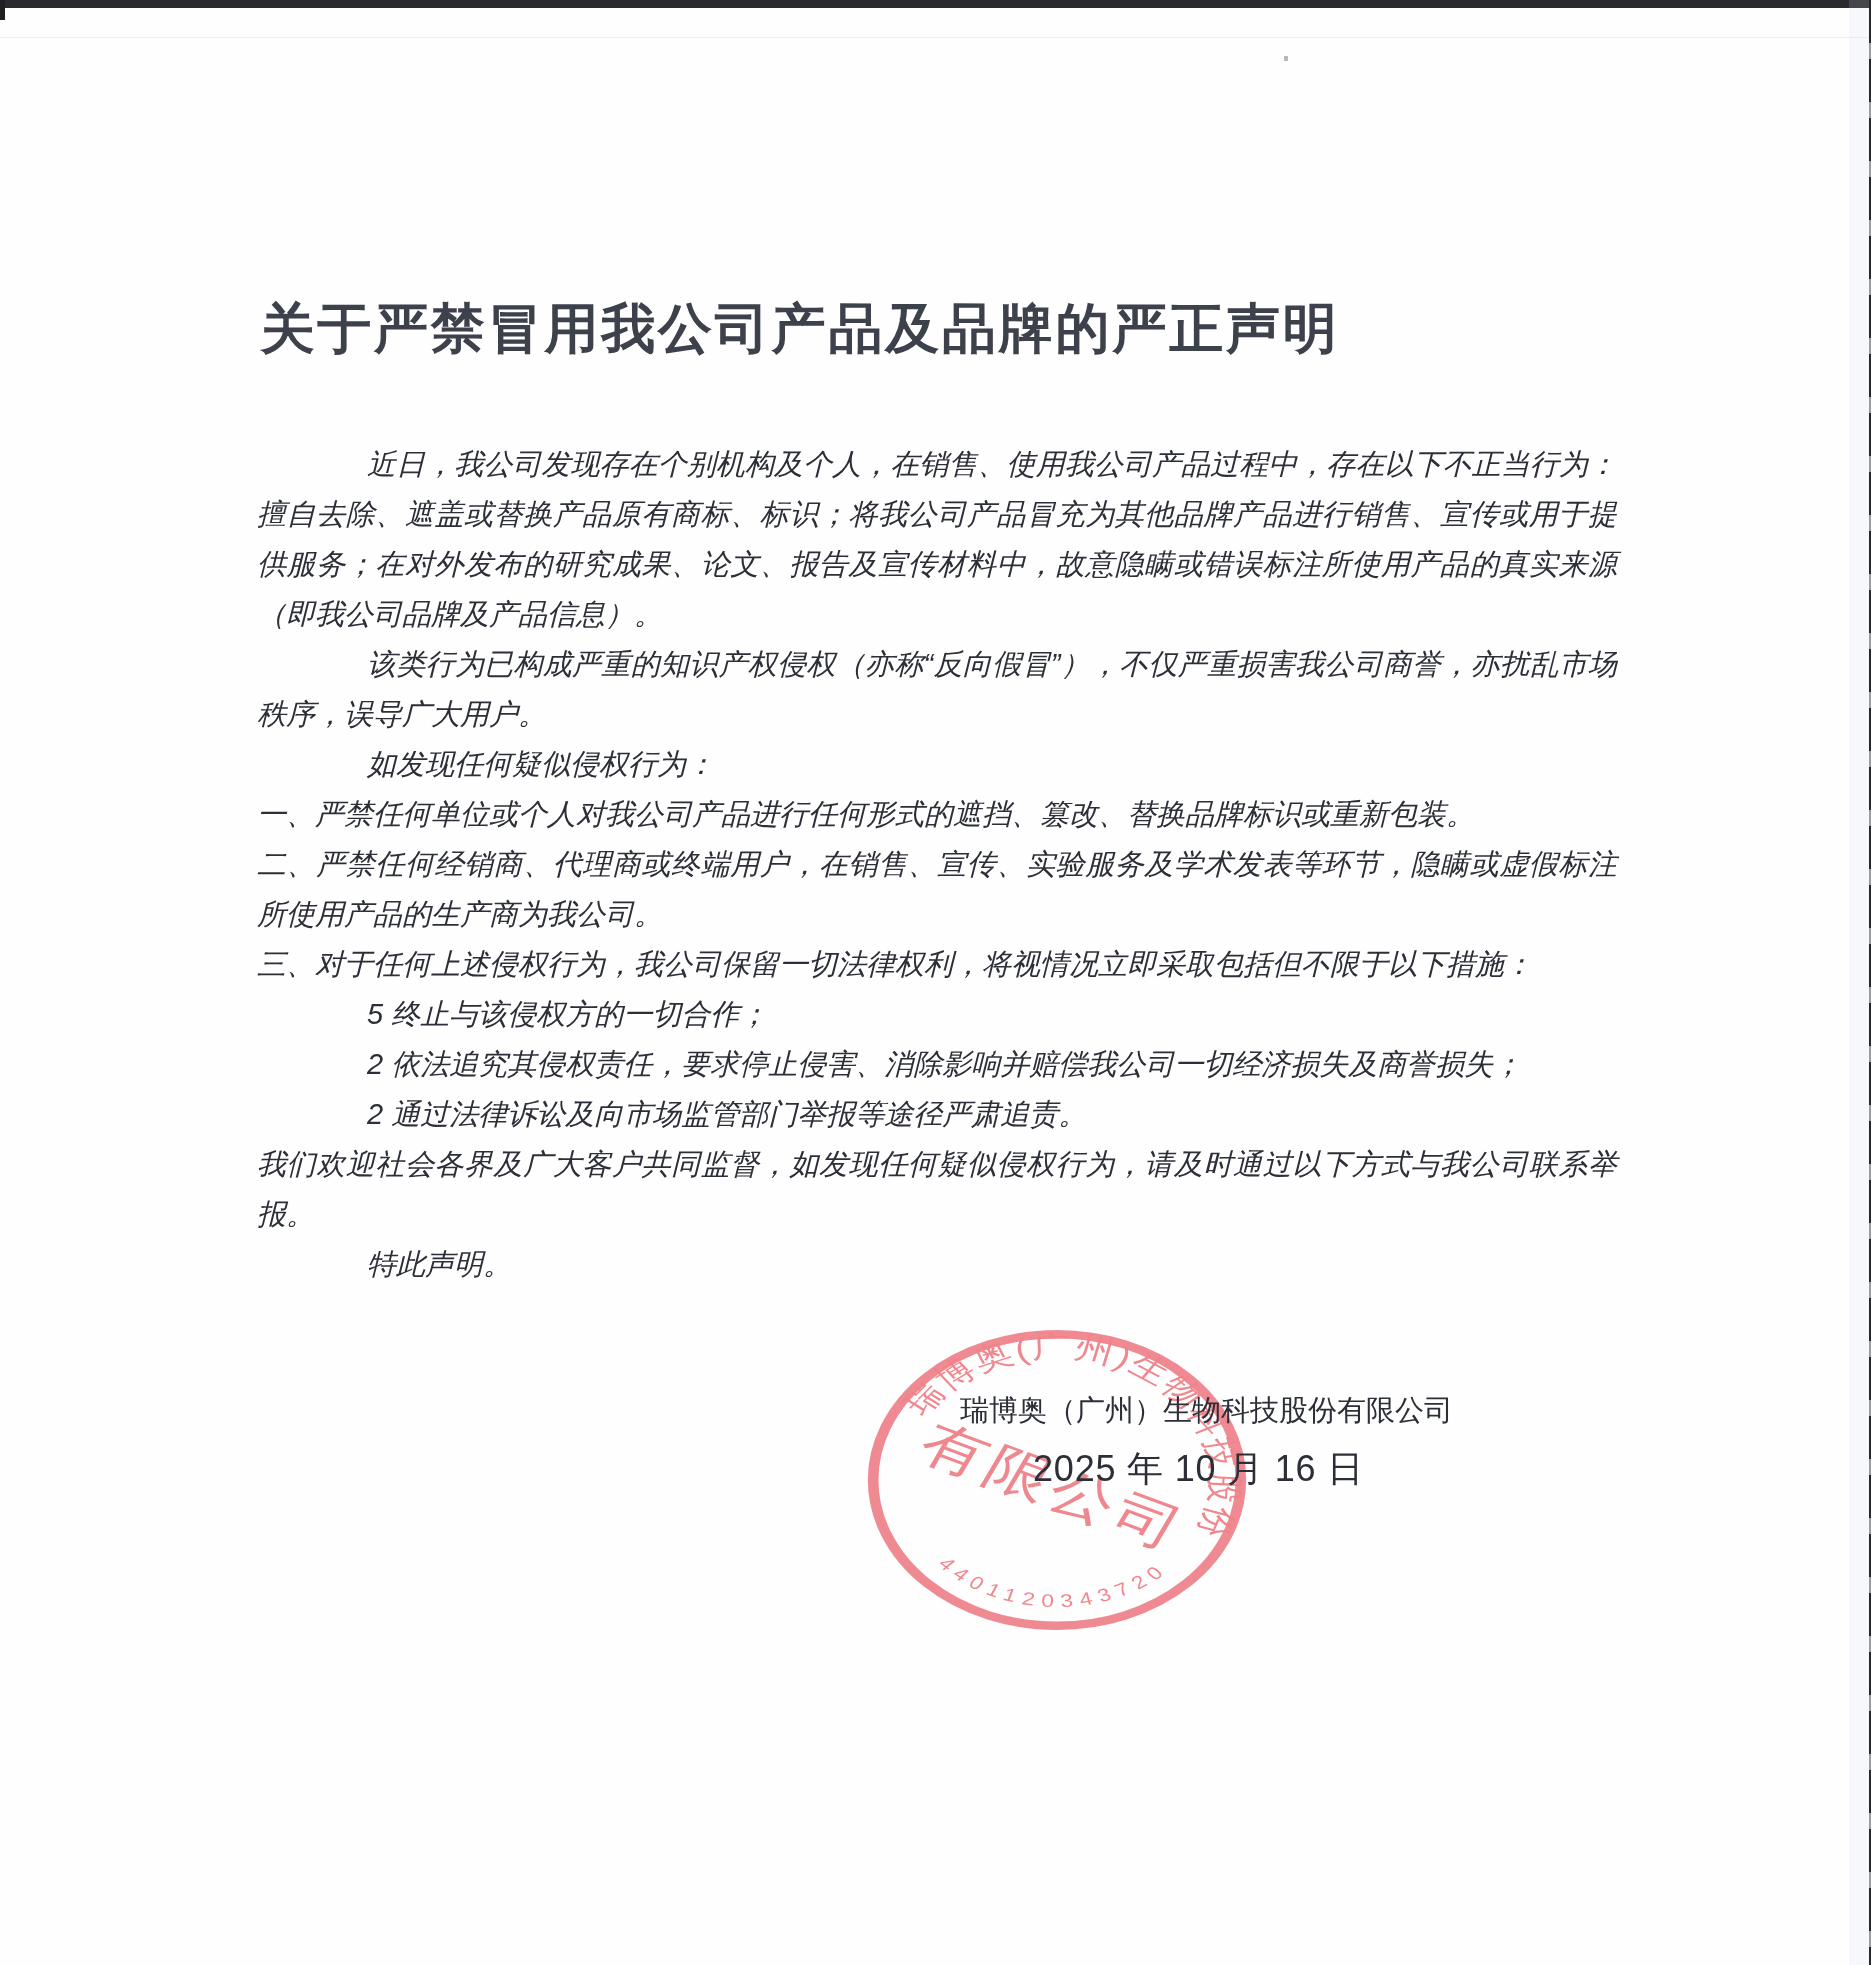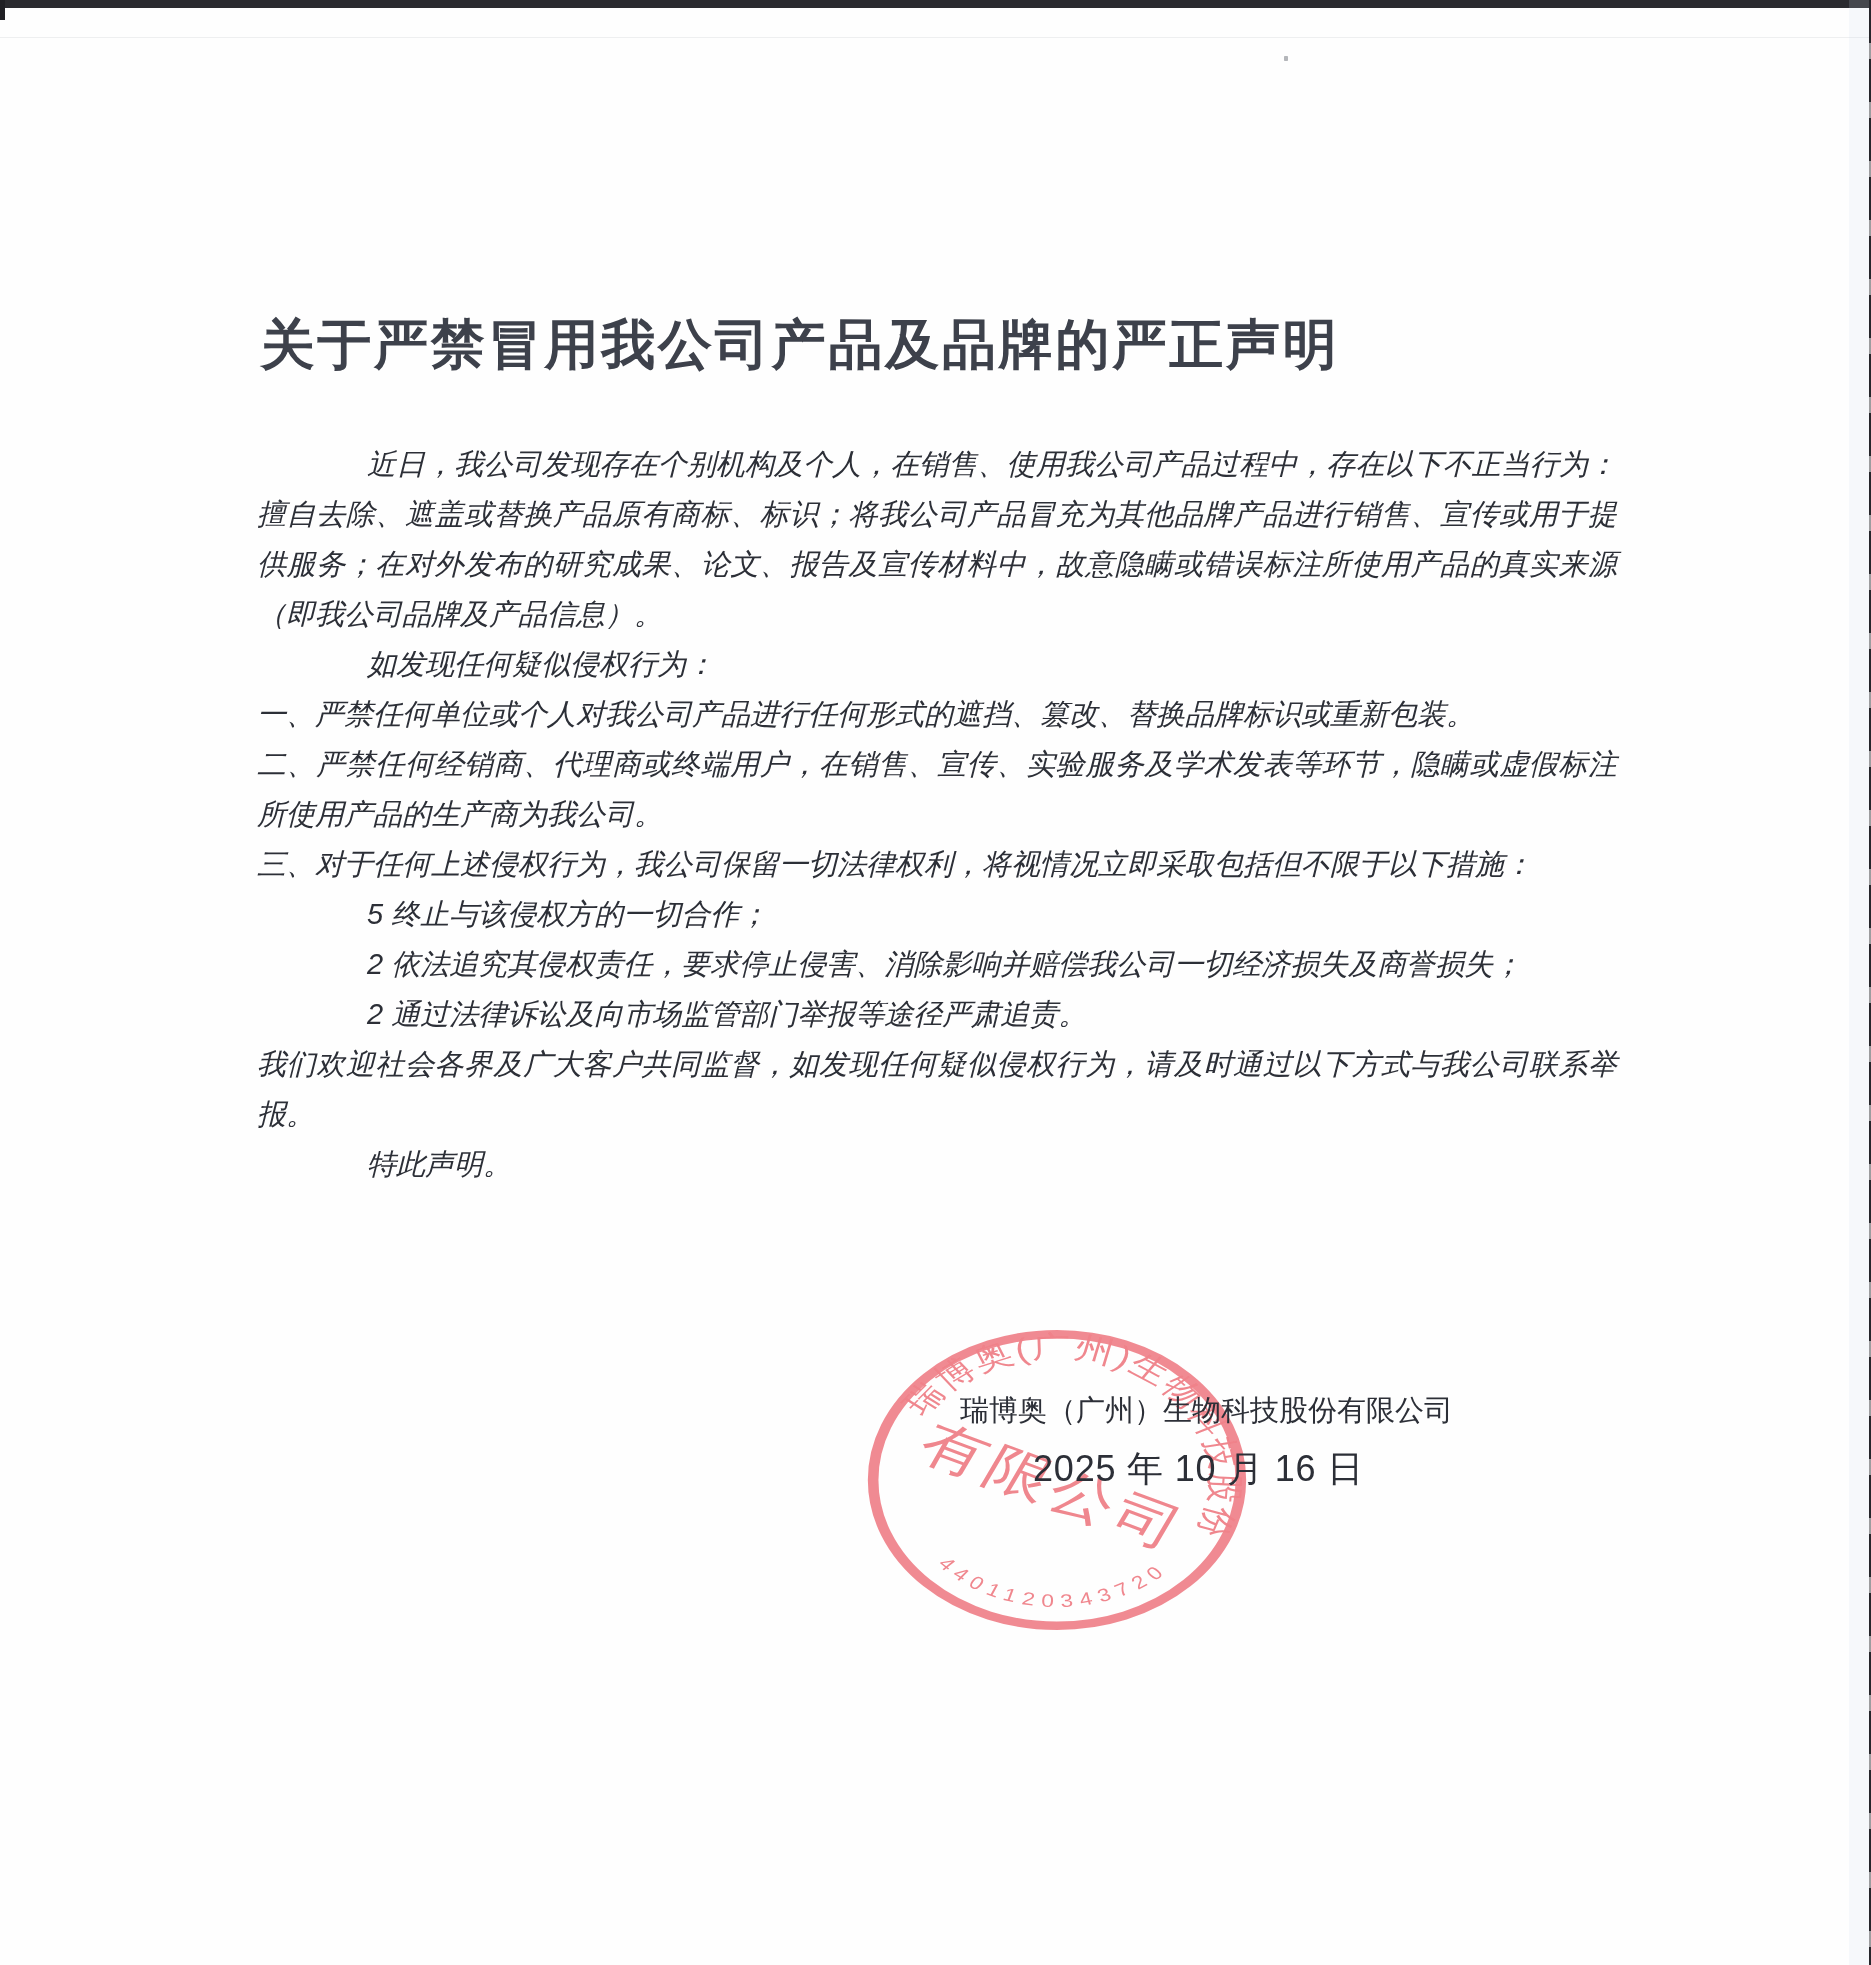--- a/index.html
+++ b/index.html
@@ -19,21 +19,21 @@
   .scan-right-strip{position:absolute;right:3.1px;top:0;width:20.4px;height:2647px;background:rgba(205,218,235,0.16);}
   .scan-right-line{
     position:absolute;right:0;top:0;width:3.1px;height:2647px;
     background:repeating-linear-gradient(180deg,#26262b 0 43px,rgba(38,38,43,0.45) 43px 59px);
   }
   .speck{position:absolute;border-radius:0.8px;}
   .speck-e{left:1284px;top:56px;width:3.9px;height:4.7px;background:rgba(70,75,85,0.4);}
 
   
   .doc-title{
-    position:absolute;left:0;top:309px;width:1600px;
+    position:absolute;left:0;top:293px;width:1600px;
     text-align:center;
     font-size:54px;font-weight:bold;letter-spacing:2.8px;
     color:#3d414b;margin:0;
   }
   .doc-body{
     position:absolute;left:257px;top:439px;width:1360px;
     font-size:29px;line-height:50px;color:#2c2f37;
     text-align:justify;
   }
   .doc-body p{margin:0;padding:0;text-indent:0;font-style:italic;}
@@ -80,20 +80,21 @@
     <text x="504" y="584" text-anchor="middle" transform="rotate(25 504 504)" font-family="Liberation Sans, sans-serif" font-size="168" letter-spacing="12" fill="#ee6d76" opacity="0.95">有限公司</text>
     <text font-family="Liberation Sans, sans-serif" font-size="58" letter-spacing="19" fill="#ee6d76" opacity="0.95">
       <textPath href="#sealArcBottom" startOffset="26">4401120343720</textPath>
     </text>
   </svg>
 
   <h1 class="doc-title">关于严禁冒用我公司产品及品牌的严正声明</h1>
 
   <div class="doc-body">
       <p class="indent">近日，我公司发现存在个别机构及个人，在销售、使用我公司产品过程中，存在以下不正当行为：擅自去除、遮盖或替换产品原有商标、标识；将我公司产品冒充为其他品牌产品进行销售、宣传或用于提供服务；在对外发布的研究成果、论文、报告及宣传材料中，故意隐瞒或错误标注所使用产品的真实来源（即我公司品牌及产品信息）。</p>
+      <p class="indent">该类行为已构成严重的知识产权侵权（亦称“反向假冒”），不仅严重损害我公司商誉，亦扰乱市场秩序，误导广大用户。</p>
       <p class="indent">如发现任何疑似侵权行为：</p>
       <p class="">一、严禁任何单位或个人对我公司产品进行任何形式的遮挡、篡改、替换品牌标识或重新包装。</p>
       <p class="">二、严禁任何经销商、代理商或终端用户，在销售、宣传、实验服务及学术发表等环节，隐瞒或虚假标注所使用产品的生产商为我公司。</p>
       <p class="">三、对于任何上述侵权行为，我公司保留一切法律权利，将视情况立即采取包括但不限于以下措施：</p>
       <p class="indent">5  终止与该侵权方的一切合作；</p>
       <p class="indent">2  依法追究其侵权责任，要求停止侵害、消除影响并赔偿我公司一切经济损失及商誉损失；</p>
       <p class="indent">2  通过法律诉讼及向市场监管部门举报等途径严肃追责。</p>
       <p class="">我们欢迎社会各界及广大客户共同监督，如发现任何疑似侵权行为，请及时通过以下方式与我公司联系举报。</p>
       <p class="indent">特此声明。</p>
     </div>

